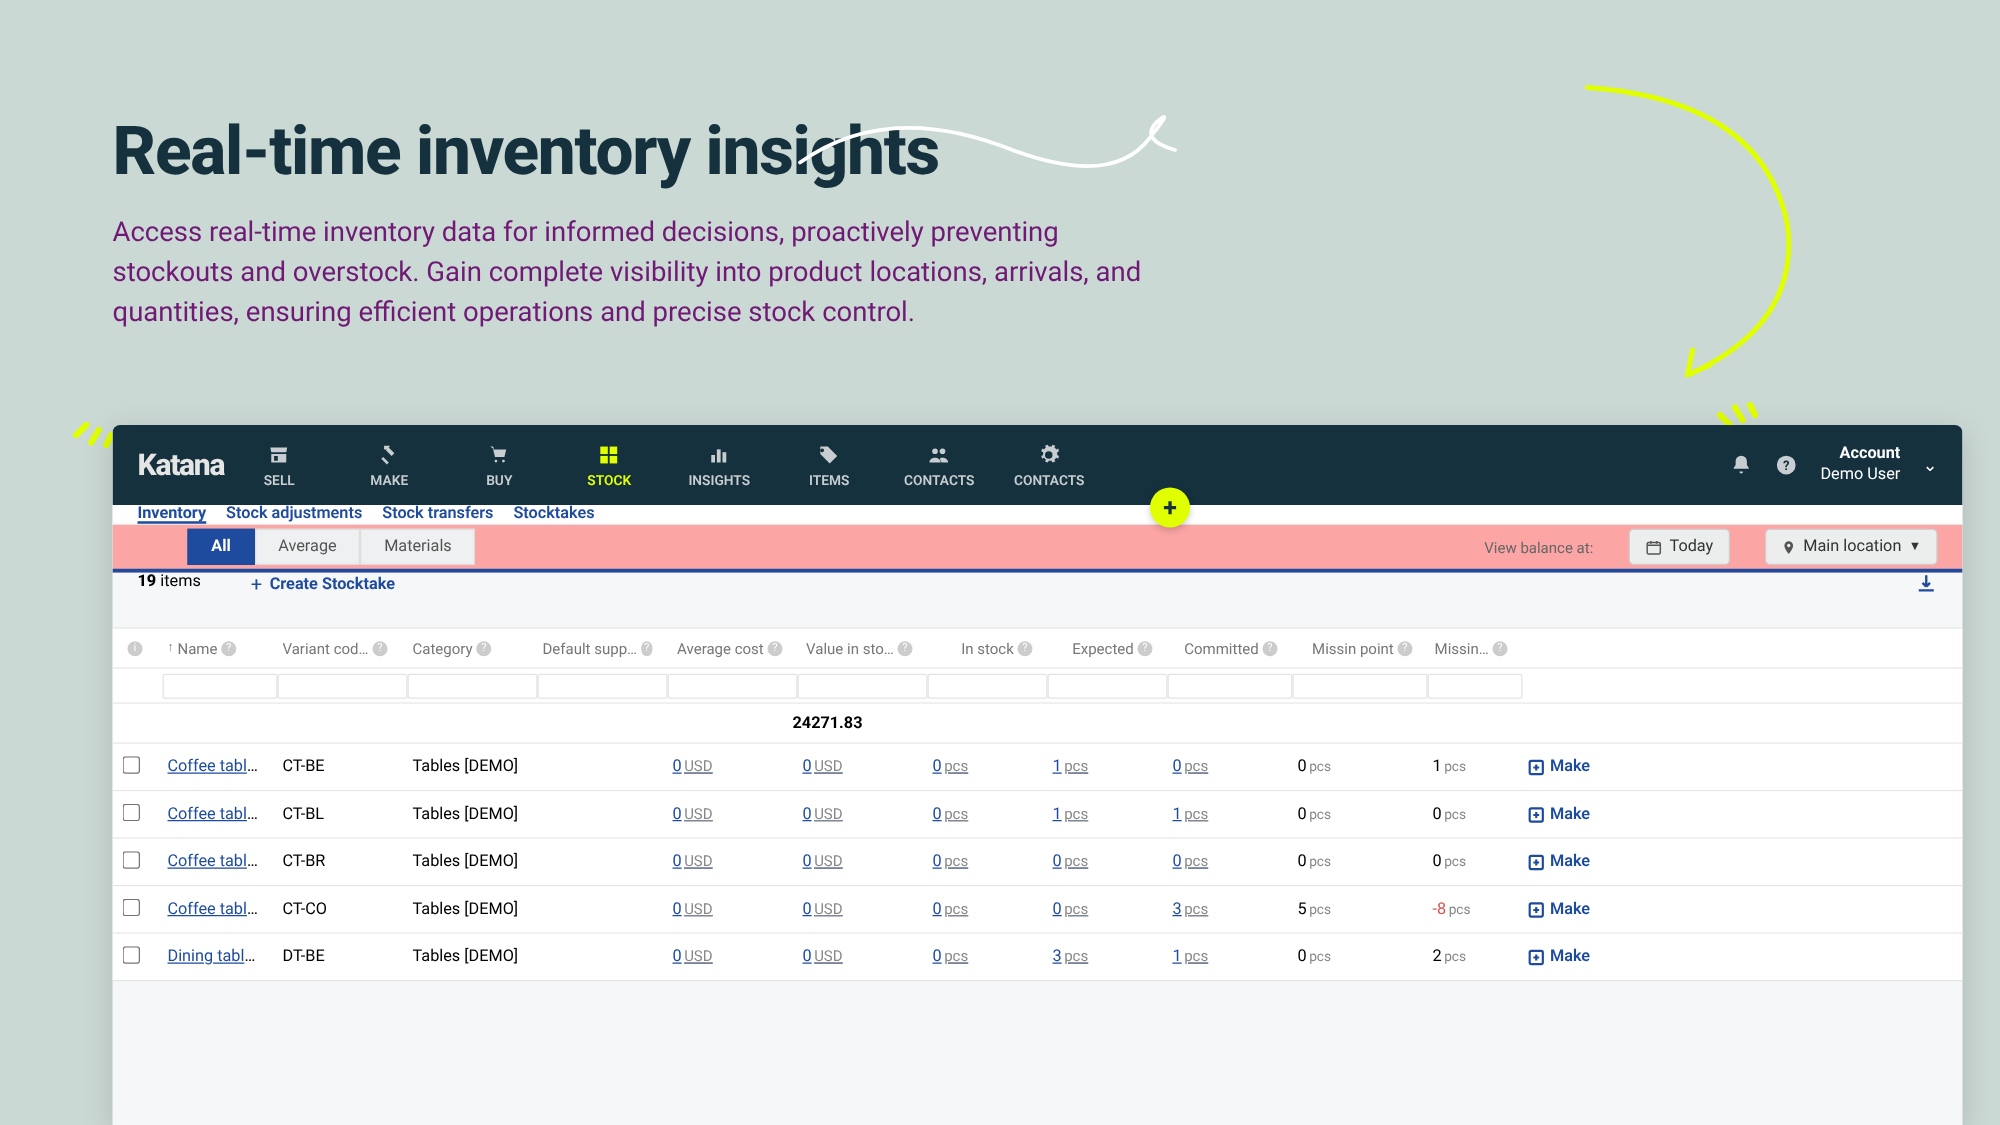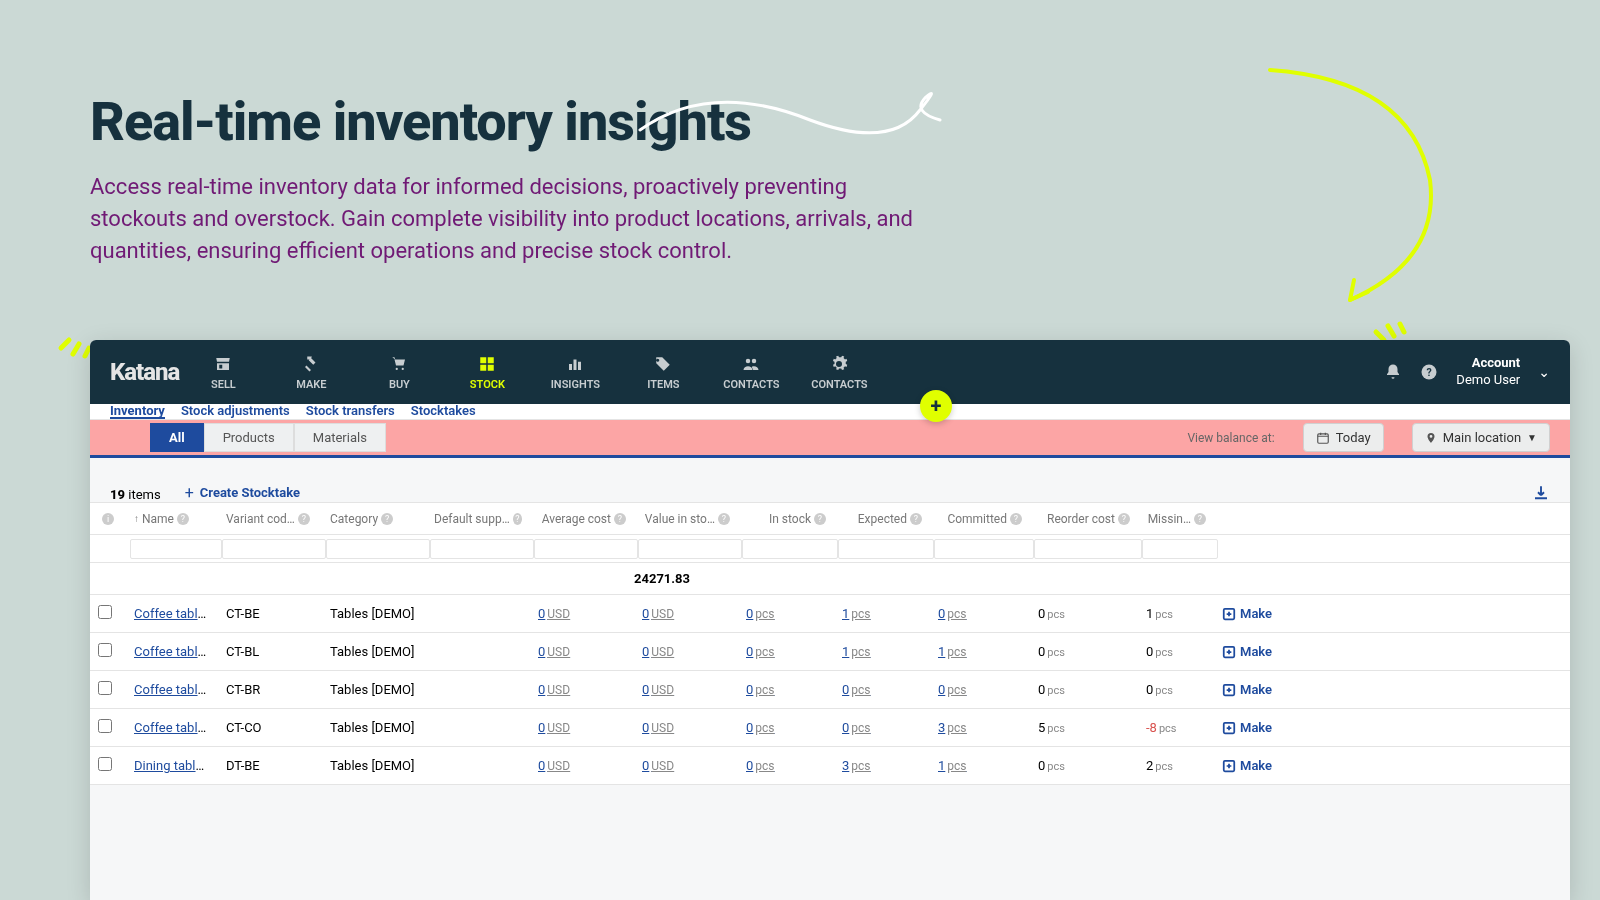--- a/index.html
+++ b/index.html
@@ -25,21 +25,21 @@
 .fab{position:absolute;top:50px;left:830px;width:32px;height:32px;border-radius:50%;background:#e0ff00;display:flex;align-items:center;justify-content:center;font-size:20px;font-weight:700;color:#16313e;cursor:pointer;z-index:2;box-shadow:0 2px 6px rgba(0,0,0,.2)}
 .subnav{height:16px;background:#fff;border-bottom:1px solid #e4e4e4;display:flex;padding:0 20px;gap:16px;align-items:flex-start}
 .subnav-item{font-size:13px;color:#1e4b9e;font-weight:600;height:100%;display:flex;align-items:center;cursor:pointer;border-bottom:2px solid transparent}
 .subnav-item.active{color:#1e4b9e;border-bottom-color:#1e4b9e;font-weight:700}
 .filterbar{height:38px;background:#fca5a5;display:flex;align-items:center;padding:0 20px;border-bottom:3px solid #1e4b9e}
 .tabs{display:flex;margin-left:40px}
 .tab{padding:6px 18px;font-size:13px;color:#555;background:#eef0f1;cursor:pointer;border:1px solid #ddd}
 .tab.active{background:#1e4b9e;color:#fff;font-weight:700;border-color:#1e4b9e}
 .filter-right{margin-left:auto;display:flex;align-items:center;gap:28px;font-size:12px;color:#666}
 .fbtn{background:#eceded;border:1px solid #d0d0d0;border-radius:4px;padding:6px 12px;font-size:13px;color:#333;display:flex;align-items:center;gap:6px;cursor:pointer}
-.toolbar{height:44px;display:flex;align-items:flex-end;padding:0 20px;gap:24px}
+.toolbar{height:44px;display:flex;align-items:flex-start;padding:0 20px;gap:40px}
 .items-count{font-size:13px}
 .items-count b{font-weight:800}
 .create-btn{color:#1e4b9e;font-size:13px;font-weight:700;display:flex;align-items:center;gap:6px;cursor:pointer}
 .dl{margin-left:auto;color:#1e4b9e;cursor:pointer}
 .table{width:100%;border-top:1px solid #e4e4e4}
 .thead{display:flex;background:#fff;border-bottom:1px solid #e4e4e4;height:32px;align-items:center;font-size:12px;color:#777}
 .thead .cell{padding:0 8px;display:flex;align-items:center;gap:3px;overflow:hidden;white-space:nowrap}
 .cell.chk{width:36px;justify-content:center}
 .cell.name{width:92px}
 .cell.vcode{width:104px}
@@ -189,21 +189,21 @@
   <div class="subnav" id="subnav">
       <div class="subnav-item active">Inventory</div>
       <div class="subnav-item">Stock adjustments</div>
       <div class="subnav-item">Stock transfers</div>
       <div class="subnav-item">Stocktakes</div>
     </div>
 
   <div class="filterbar">
     <div class="tabs" id="tabs">
         <div class="tab active">All</div>
-        <div class="tab">Products</div>
+        <div class="tab">Average</div>
         <div class="tab">Materials</div>
       </div>
     <div class="filter-right">
       <span>View balance at:</span>
       <div class="fbtn">
           <svg width="14" height="14" viewBox="0 0 24 24" fill="none" stroke="#555" stroke-width="2">
             <rect x="3" y="5" width="18" height="16" rx="2"></rect>
             <path d="M3 9h18M8 3v4M16 3v4"></path>
           </svg>
           <span>Today</span>
@@ -267,21 +267,21 @@
         </div>
       <div class="cell exp">
           <span>Expected</span>
           <span class="hinfo">?</span>
         </div>
       <div class="cell com">
           <span>Committed</span>
           <span class="hinfo">?</span>
         </div>
       <div class="cell rop">
-          <span>Reorder cost</span>
+          <span>Missin point</span>
           <span class="hinfo">?</span>
         </div>
       <div class="cell mis">
           <span>Missin…</span>
           <span class="hinfo">?</span>
         </div>
       <div class="cell make"></div>
     </div>
     <div class="filterrow">
       <div class="cell chk"></div>

